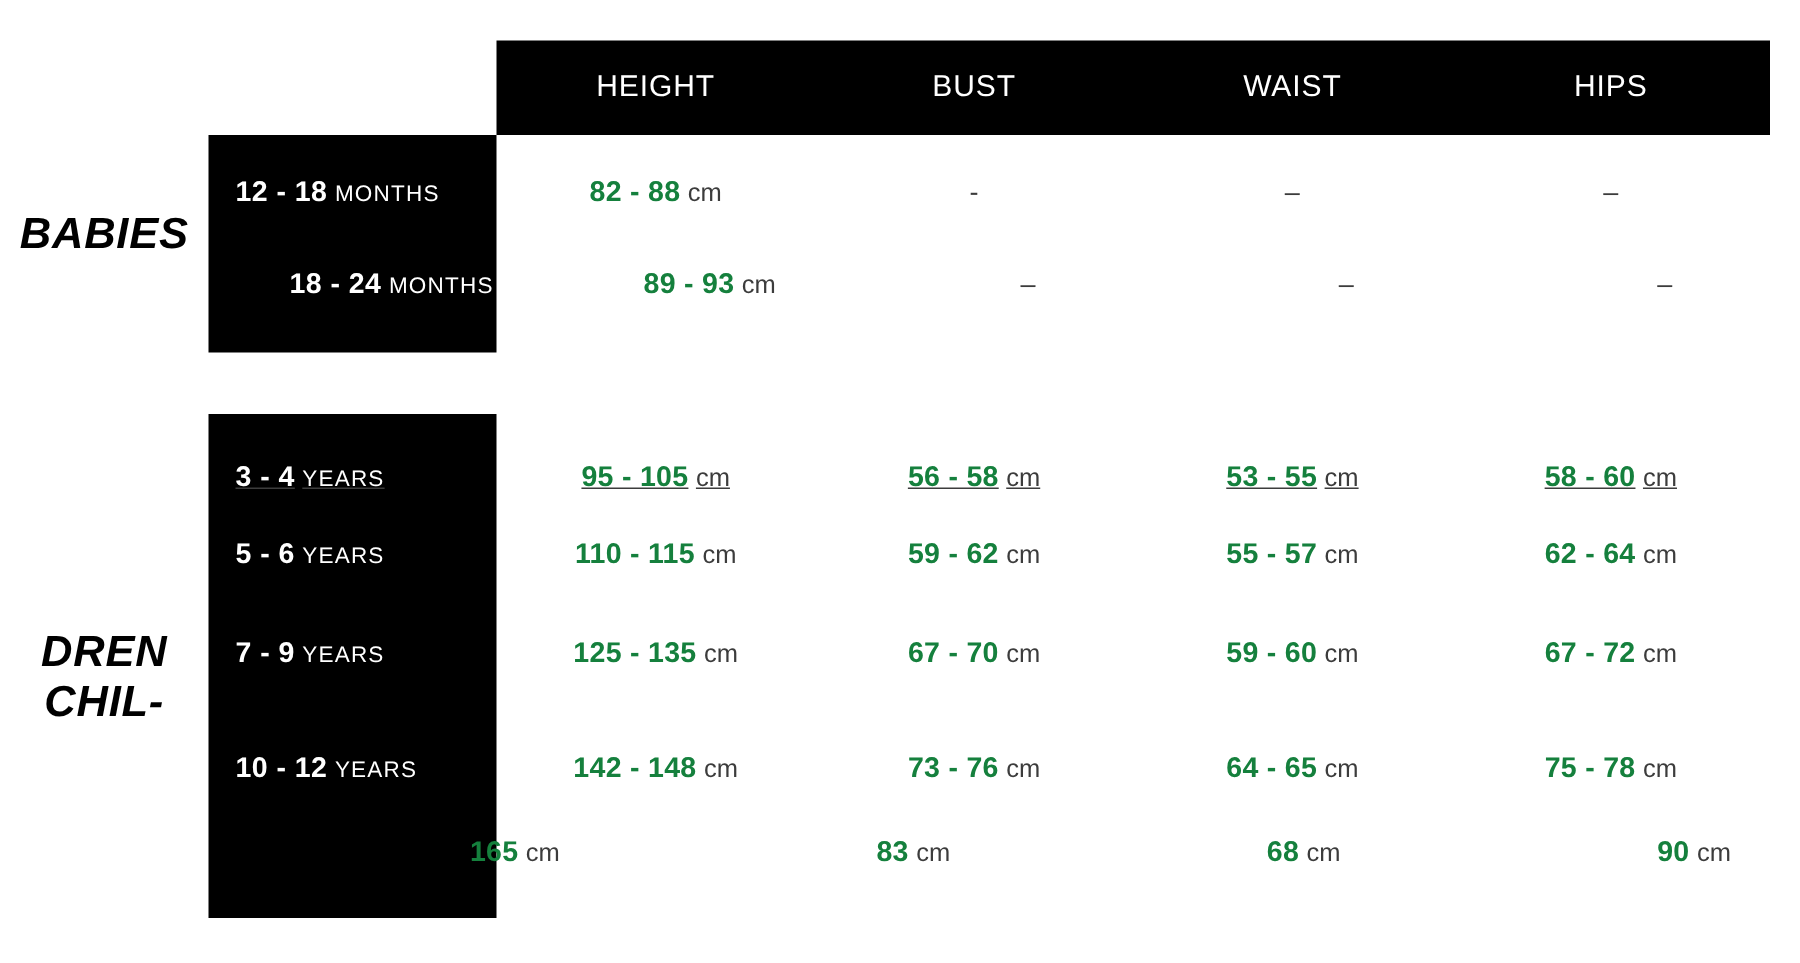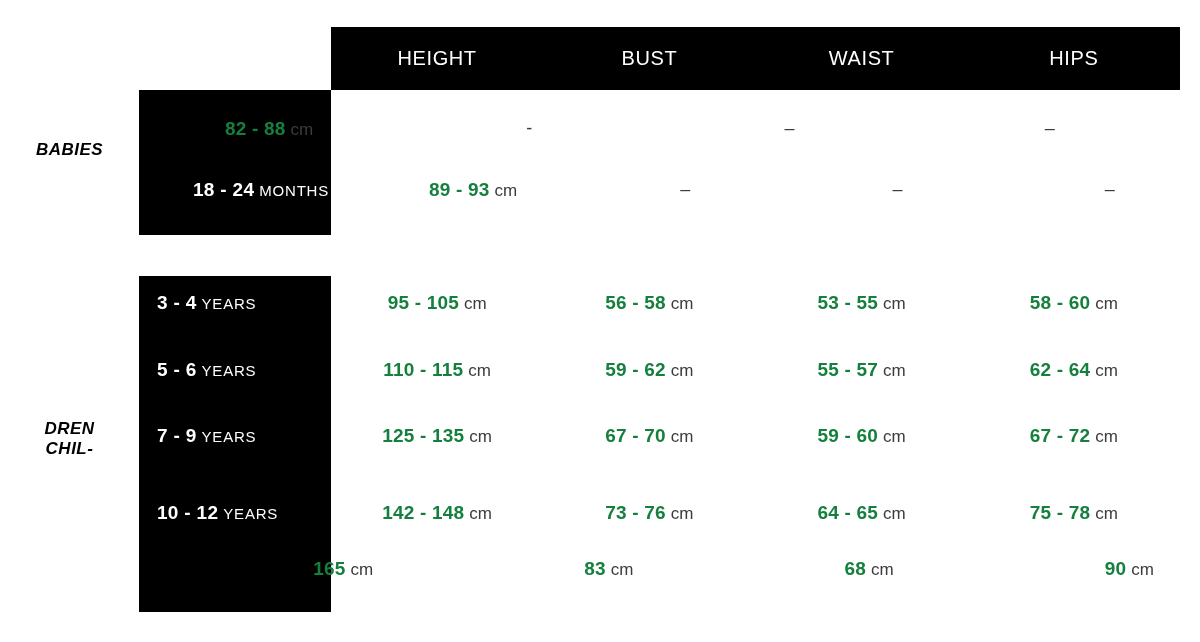--- a/index.html
+++ b/index.html
@@ -64,21 +64,21 @@
   .label-block.children { top: 276px; height: 336px; }
 
   
   .group-title {
     position: absolute;
     left: 0;
     width: 139px;
     text-align: center;
     font-weight: bold;
     font-style: italic;
-    font-size: 17px;
+    font-size: 29px;
     color: #000000;
     line-height: 1.15;
     letter-spacing: 0.5px;
   }
   .group-title.babies { top: 140px; }
   .group-title.children { top: 419px; }
 
   
   .row {
     position: absolute;
@@ -131,21 +131,21 @@
     font-weight: 400;
     font-size: 18px;
     color: #3c3c3c;
   }
 
   
   .row.b0 { top: 110px; height: 38px; }
   .row.b1 { top: 171px; height: 38px; margin-left: 36px; }
 
   
-  .row.c0 { top: 284px; height: 38px; }
+  .row.c0 { top: 300px; height: 38px; text-decoration: underline; }
   .row.c1 { top: 351px; height: 38px; }
   .row.c2 { top: 417px; height: 38px; }
   .row.c3 { top: 494px; height: 38px; }
   .row.c4 { top: 550px; height: 38px; }
 
   
   .row.c4 .cell { justify-content: flex-end; padding-right: 26px; }
 </style>
 </head>
 <body>
@@ -163,20 +163,23 @@
   <div class="label-block babies"></div>
   <div class="label-block children"></div>
 
   <div class="group-title babies">BABIES</div>
   <div class="group-title children">
     <div>DREN</div>
     <div>CHIL-</div>
   </div>
 
   <div class="row b0">
+    <div class="row-age">
+      <span class="num">12 - 18</span><span class="unit">MONTHS</span>
+    </div>
     <div class="cells">
       <div class="cell">
         <span class="val">82 - 88</span>
           <span class="uom">cm</span>
       </div>
       <div class="cell empty">
         <span class="val">-</span>
       </div>
       <div class="cell empty">
         <span class="val">–</span>

